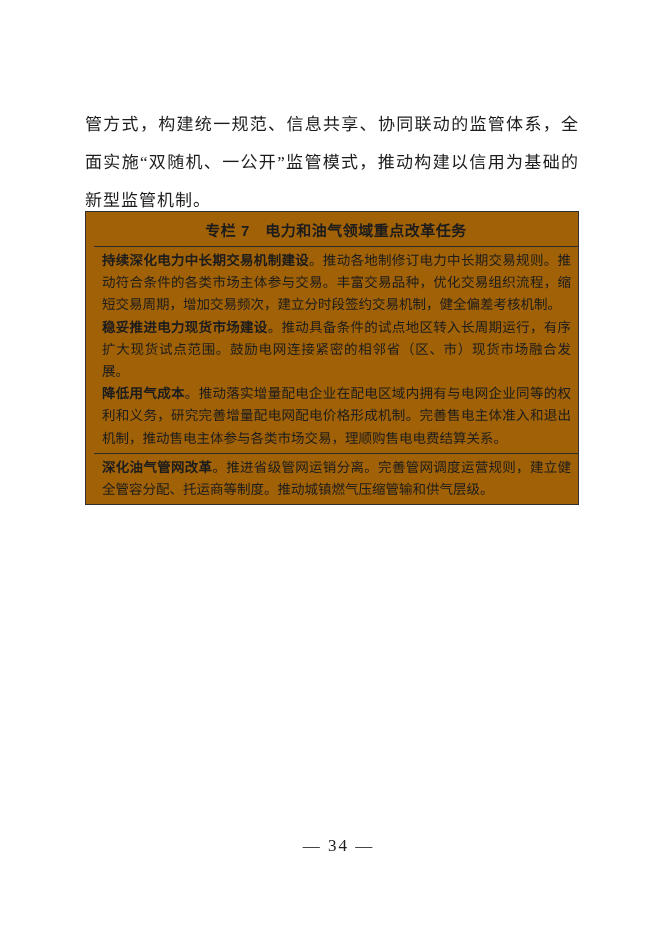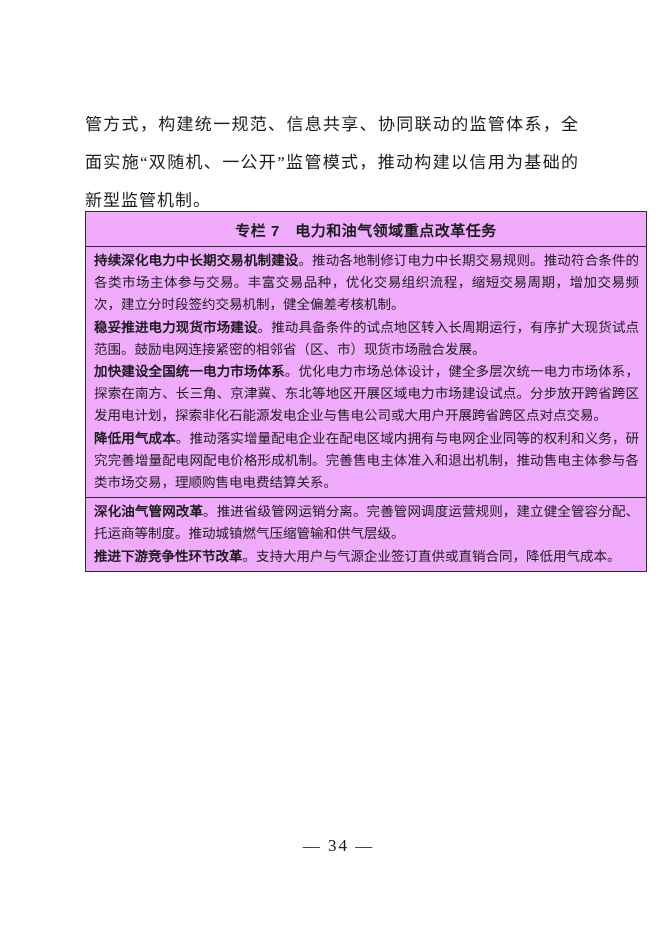--- a/index.html
+++ b/index.html
@@ -25,23 +25,24 @@
     line-height: 38px;
     letter-spacing: 1px;
     text-align: justify;
     text-justify: inter-ideograph;
     color: #1c1c1c;
   }
   .column-box {
     position: absolute;
     left: 85px;
     top: 211px;
-    width: 562px;
+    width: 494px;
     border: 1.5px solid #2e2e2e;
-    background: #f0abfc;
+    background: #a16207;
+    padding-left: 8px;
   }
   .box-title {
     text-align: center;
     font-family: "Liberation Sans", "DejaVu Sans", sans-serif;
     font-weight: bold;
     font-size: 15px;
     padding: 7px 0 6px 0;
     border-bottom: 1.5px solid #2e2e2e;
     letter-spacing: 0.5px;
   }
@@ -79,26 +80,24 @@
 
   <p class="intro">管方式，构建统一规范、信息共享、协同联动的监管体系，全面实施“双随机、一公开”监管模式，推动构建以信用为基础的新型监管机制。</p>
 
   <div class="column-box">
 
     <div class="box-title">专栏 7　电力和油气领域重点改革任务</div>
 
     <div class="box-section electricity">
       <p class="box-para"><span class="para-lead">持续深化电力中长期交易机制建设</span><span>。推动各地制修订电力中长期交易规则。推动符合条件的各类市场主体参与交易。丰富交易品种，优化交易组织流程，缩短交易周期，增加交易频次，建立分时段签约交易机制，健全偏差考核机制。</span></p>
       <p class="box-para"><span class="para-lead">稳妥推进电力现货市场建设</span><span>。推动具备条件的试点地区转入长周期运行，有序扩大现货试点范围。鼓励电网连接紧密的相邻省（区、市）现货市场融合发展。</span></p>
-      <p class="box-para"><span class="para-lead">加快建设全国统一电力市场体系</span><span>。优化电力市场总体设计，健全多层次统一电力市场体系，探索在南方、长三角、京津冀、东北等地区开展区域电力市场建设试点。分步放开跨省跨区发用电计划，探索非化石能源发电企业与售电公司或大用户开展跨省跨区点对点交易。</span></p>
       <p class="box-para"><span class="para-lead">降低用气成本</span><span>。推动落实增量配电企业在配电区域内拥有与电网企业同等的权利和义务，研究完善增量配电网配电价格形成机制。完善售电主体准入和退出机制，推动售电主体参与各类市场交易，理顺购售电电费结算关系。</span></p>
     </div>
 
     <div class="box-section oil-gas">
       <p class="box-para"><span class="para-lead">深化油气管网改革</span><span>。推进省级管网运销分离。完善管网调度运营规则，建立健全管容分配、托运商等制度。推动城镇燃气压缩管输和供气层级。</span></p>
-      <p class="box-para"><span class="para-lead">推进下游竞争性环节改革</span><span>。支持大用户与气源企业签订直供或直销合同，降低用气成本。</span></p>
     </div>
 
   </div>
 
   <div class="page-number">— 34 —</div>
 
 </div>
 
 </body></html>

